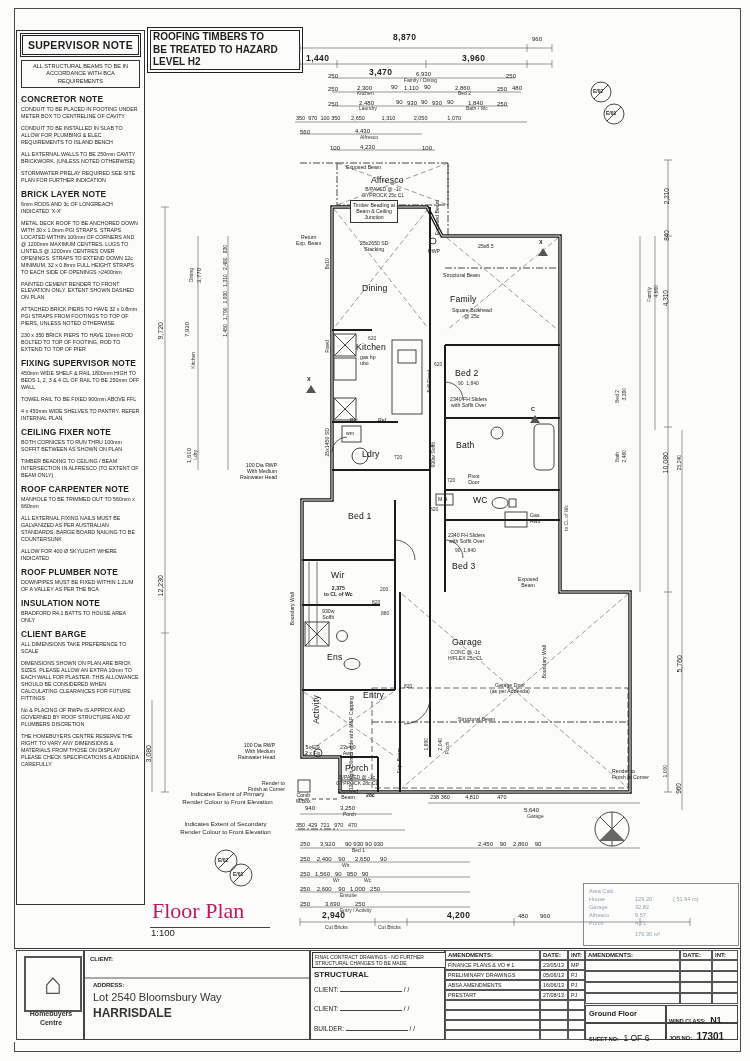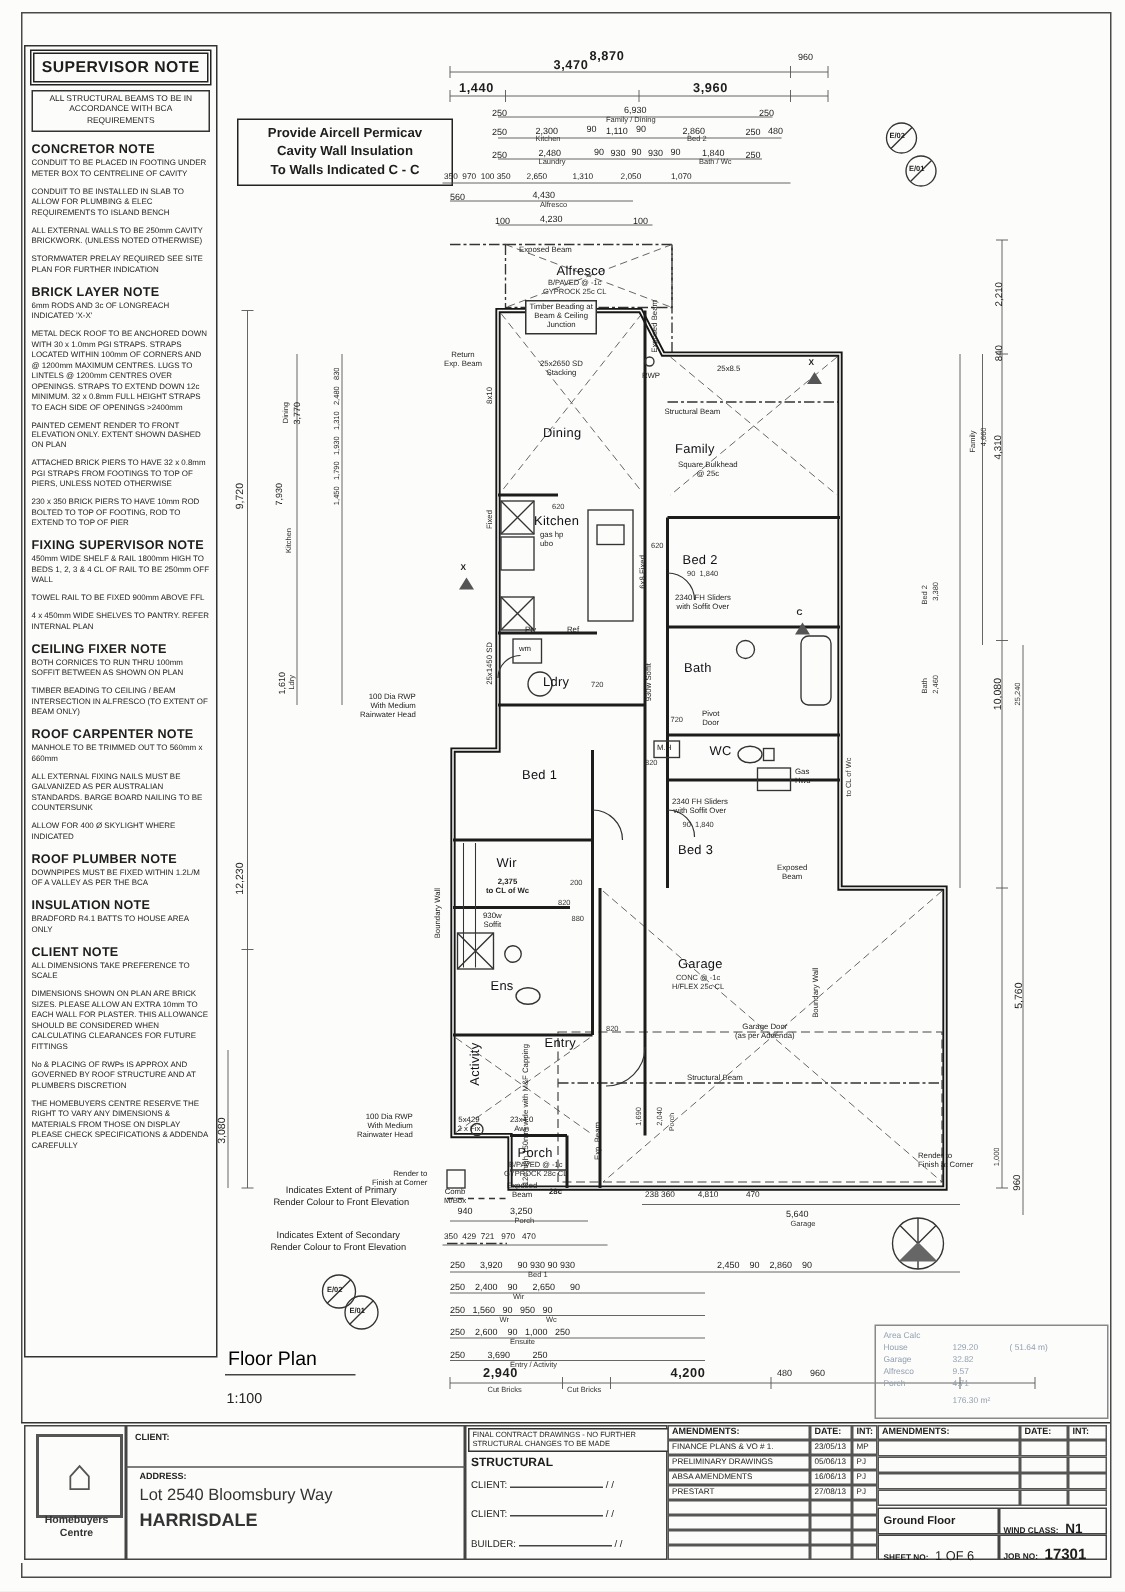--- a/index.html
+++ b/index.html
@@ -28,22 +28,22 @@
   .T{font-size:4.6px;color:#333;}
   .V{writing-mode:vertical-rl;transform:rotate(180deg);white-space:pre;}
   .room{position:absolute;font-size:8.6px;color:#101016;letter-spacing:.2px;white-space:pre;}
   .sub{position:absolute;font-size:5px;color:#2a2a2a;white-space:pre-line;text-align:center;line-height:1.25;}
   .ann{position:absolute;font-size:5.2px;color:#1d1d1d;white-space:pre-line;line-height:1.2;}
   .annC{text-align:center;}
   .annR{text-align:right;}
   .boxed{border:1px solid #333;padding:1px 2px;background:#fcfcfa;}
   .bold{font-weight:bold;}
   .marker{position:absolute;font-size:5.5px;font-weight:bold;text-align:center;line-height:1;}
-  #floorplan-title{position:absolute;left:150px;top:898px;font-size:13px;color:#000000;
-        border-bottom:1px solid #444;padding:0 26px 3px 2px;}
+  #floorplan-title{position:absolute;left:150px;top:898px;font-size:22px;color:#be185d;
+        border-bottom:1px solid #444;padding:0 26px 3px 2px;font-family:Liberation Serif, serif;}
   #floorplan-scale{position:absolute;left:151px;top:927px;font-size:9.5px;color:#222;}
   .legend{position:absolute;font-size:6.2px;color:#222;white-space:pre-line;text-align:center;line-height:1.35;}
   
   #areacalc{position:absolute;left:583px;top:883px;width:156px;height:63px;border:1px solid #888;
         font-size:5.6px;color:#93a0b2;padding:3px 5px;box-sizing:border-box;line-height:1.45;}
   #areacalc .row{display:flex;}
   #areacalc .al{width:46px;}
   #areacalc .av{width:38px;}
   #areacalc .tot{margin-top:2px;margin-left:46px;}
   
@@ -90,31 +90,31 @@
         <div class="sb-p">BOTH CORNICES TO RUN THRU 100mm SOFFIT BETWEEN AS SHOWN ON PLAN</div>
         <div class="sb-p">TIMBER BEADING TO CEILING / BEAM INTERSECTION IN ALFRESCO (TO EXTENT OF BEAM ONLY)</div>
         <div class="sb-h">ROOF CARPENTER NOTE</div>
         <div class="sb-p">MANHOLE TO BE TRIMMED OUT TO 560mm x 660mm</div>
         <div class="sb-p">ALL EXTERNAL FIXING NAILS MUST BE GALVANIZED AS PER AUSTRALIAN STANDARDS. BARGE BOARD NAILING TO BE COUNTERSUNK</div>
         <div class="sb-p">ALLOW FOR 400 Ø SKYLIGHT WHERE INDICATED</div>
         <div class="sb-h">ROOF PLUMBER NOTE</div>
         <div class="sb-p">DOWNPIPES MUST BE FIXED WITHIN 1.2L/M OF A VALLEY AS PER THE BCA</div>
         <div class="sb-h">INSULATION NOTE</div>
         <div class="sb-p">BRADFORD R4.1 BATTS TO HOUSE AREA ONLY</div>
-        <div class="sb-h">CLIENT NOTE</div>
+        <div class="sb-h">CLIENT BARGE</div>
         <div class="sb-p">ALL DIMENSIONS TAKE PREFERENCE TO SCALE</div>
         <div class="sb-p">DIMENSIONS SHOWN ON PLAN ARE BRICK SIZES. PLEASE ALLOW AN EXTRA 10mm TO EACH WALL FOR PLASTER. THIS ALLOWANCE SHOULD BE CONSIDERED WHEN CALCULATING CLEARANCES FOR FUTURE FITTINGS</div>
         <div class="sb-p">No &amp; PLACING OF RWPs IS APPROX AND GOVERNED BY ROOF STRUCTURE AND AT PLUMBERS DISCRETION</div>
         <div class="sb-p">THE HOMEBUYERS CENTRE RESERVE THE RIGHT TO VARY ANY DIMENSIONS &amp; MATERIALS FROM THOSE ON DISPLAY PLEASE CHECK SPECIFICATIONS &amp; ADDENDA CAREFULLY</div>
       </div>
 </div>
 
-<div id="note-aircell">Provide Aircell Permicav
-Cavity Wall Insulation
-To Walls Indicated C - C</div>
+<div id="note-roofing">ROOFING TIMBERS TO
+BE TREATED TO HAZARD
+LEVEL H2</div>
 
 <svg style="position:absolute;left:0;top:0" width="750" height="1061" viewBox="0 0 750 1061">
   <g stroke="#555" stroke-width="0.6" fill="none">
     <path d="M300,48 H552 M300,64 H552 M332,78 H515 M332,92 H521 M332,106 H508 M295,122 H527 M300,134 H422 M332,150 H435"></path>
     <path d="M300,44 V52 M527,44 V52 M552,44 V52 M300,60 V68 M337,60 V68 M426,60 V68 M527,60 V68 M552,60 V68"></path>
     <path d="M428,803 H640 M300,814 H392 M295,830 H405 M300,848 H640 M300,862 H470 M300,877 H470 M300,892 H470 M300,907 H470 M300,922 H690"></path>
     <path d="M300,918 V926 M375,918 V926 M407,918 V926 M514,918 V926 M640,918 V926 M690,918 V926"></path>
     <path d="M165,207 V792 M152,700 V792 M198,236 V470 M228,236 V470"></path>
     <path d="M161,207 H169 M161,633 H169 M161,792 H169"></path>
     <path d="M640,236 V592 M668,160 V792 M682,430 V810 M655,236 V430"></path>
@@ -197,21 +197,21 @@
   </g>
   <g stroke="#333" stroke-width="0.9" fill="none">
     <path d="M298,799 H338" stroke-dasharray="4,3"></path>
     <path d="M298,829 H338" stroke-dasharray="7,2,2,2"></path>
   </g>
 </svg>
 
 <div class="L B" style="left:393px;top:33px">8,870</div>
 <div class="L" style="left:532px;top:36px">960</div>
 <div class="L B" style="left:306px;top:54px">1,440</div>
-<div class="L B" style="left:369px;top:39px">3,470</div>
+<div class="L B" style="left:369px;top:68px">3,470</div>
 <div class="L B" style="left:462px;top:54px">3,960</div>
 <div class="L" style="left:328px;top:73px">250</div>
 <div class="L" style="left:416px;top:71px">6,930</div>
 <div class="L" style="left:506px;top:73px">250</div>
 <div class="L S" style="left:404px;top:78px">Family / Dining</div>
 <div class="L" style="left:328px;top:86px">250</div>
 <div class="L" style="left:357px;top:85px">2,300</div>
 <div class="L" style="left:391px;top:84px">90</div>
 <div class="L" style="left:404px;top:85px">1,110</div>
 <div class="L" style="left:424px;top:84px">90</div>

